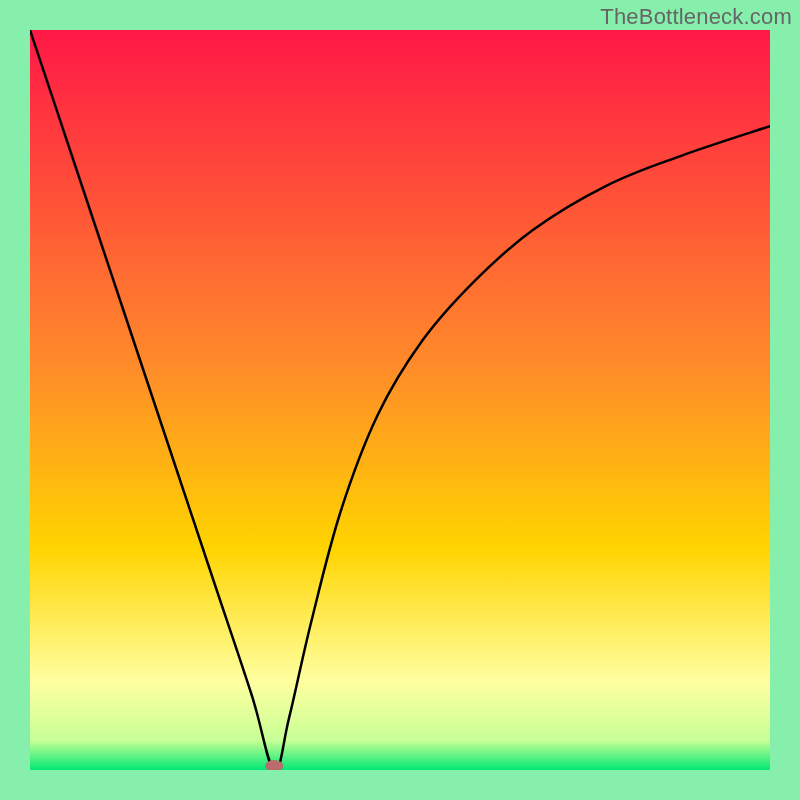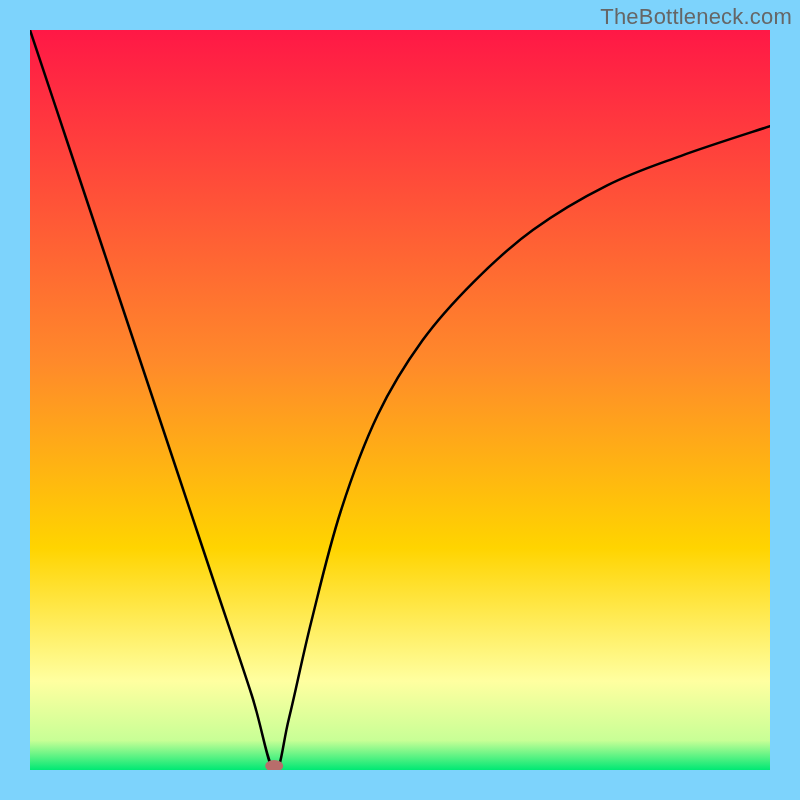--- a/index.html
+++ b/index.html
@@ -10,21 +10,21 @@
     background: #000;
     overflow: hidden;
     font-family: Arial, Helvetica, sans-serif;
   }
   .frame {
     position: absolute;
     top: 0;
     left: 0;
     width: 800px;
     height: 800px;
-    background: #7dd3fc;
+    background: #86efac;
   }
   .plot {
     position: absolute;
     top: 30px;
     left: 30px;
     width: 740px;
     height: 740px;
     overflow: hidden;
   }
   .watermark {

